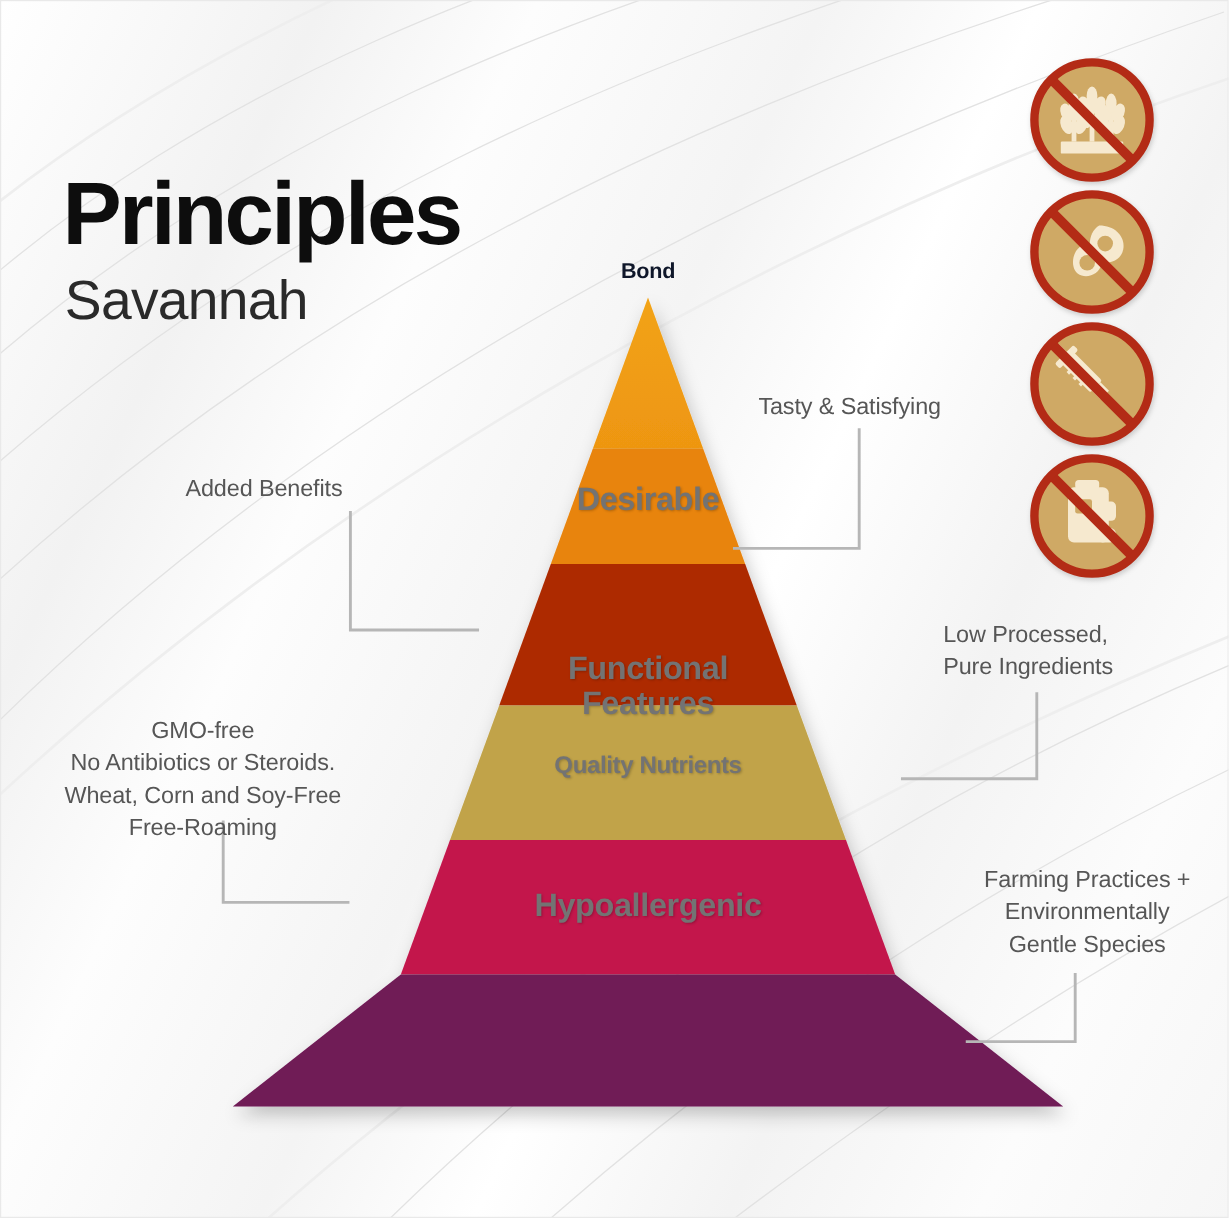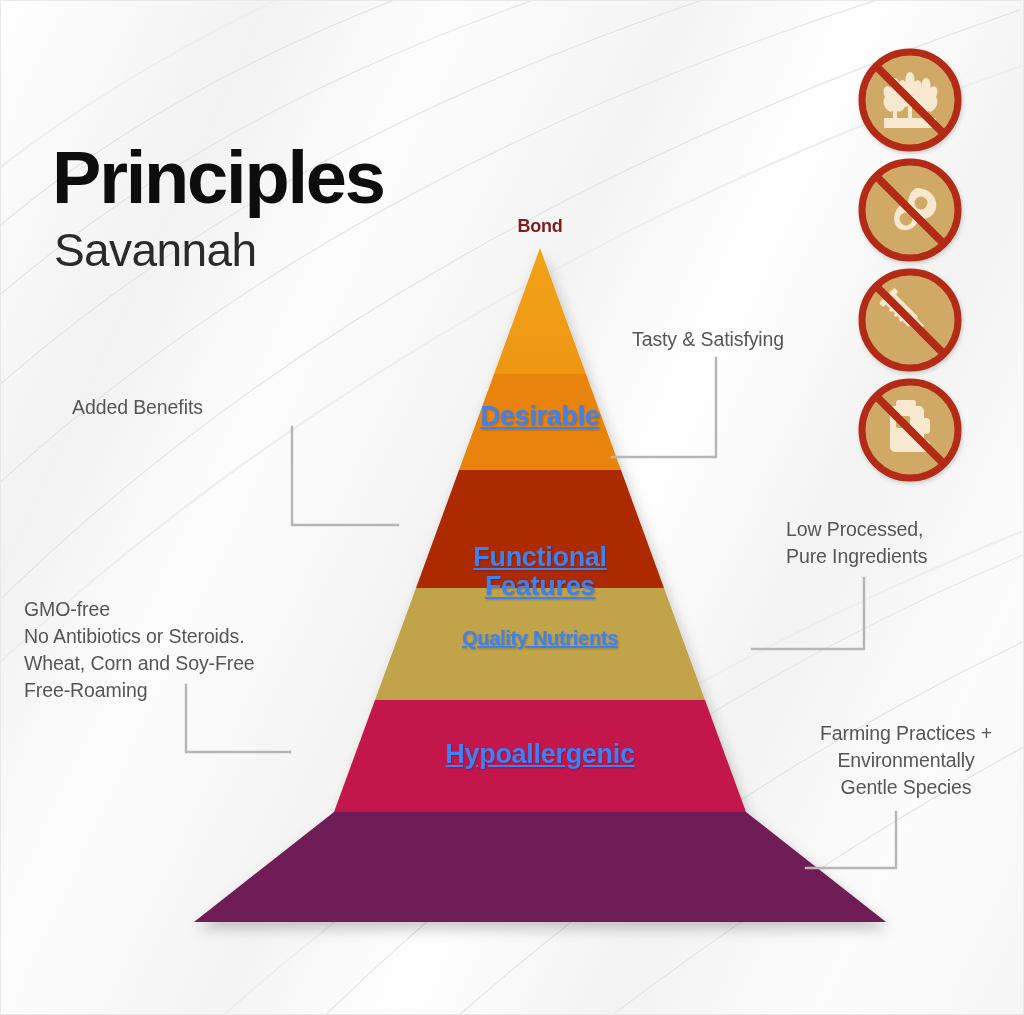--- a/index.html
+++ b/index.html
@@ -64,55 +64,54 @@
   #pyramid-wrap {
     position: absolute;
     left: 0;
     top: 0;
     width: 1024px;
     height: 1015px;
     z-index: 4;
   }
   .tier-label {
     position: absolute;
-    color: #3b82f6;
+    color: #737373;
     font-weight: 700;
     text-align: center;
     letter-spacing: -0.3px;
     text-shadow: 1px 1px 2px rgba(0,0,0,0.22);
     line-height: 1.08;
     pointer-events: none;
     width: 460px;
     left: 310px;
-    text-decoration: underline;
   }
   #apex-label {
     position: absolute;
     left: 440px;
     top: 216px;
     width: 200px;
     text-align: center;
     font-size: 18px;
     font-weight: 700;
-    color: #7f1d1d;
+    color: #0f172a;
     letter-spacing: -0.2px;
   }
 
   
   .callout {
     position: absolute;
     font-size: 19.5px;
     font-weight: 400;
     color: #565656;
     line-height: 1.38;
     letter-spacing: -0.1px;
     z-index: 7;
   }
   .callout.right { text-align: left; }
-  .callout.left  { text-align: left; }
+  .callout.left  { text-align: center; }
 
   
   #badges {
     position: absolute;
     right: 62px;
     top: 48px;
     z-index: 8;
     display: flex;
     flex-direction: column;
     gap: 6px;

